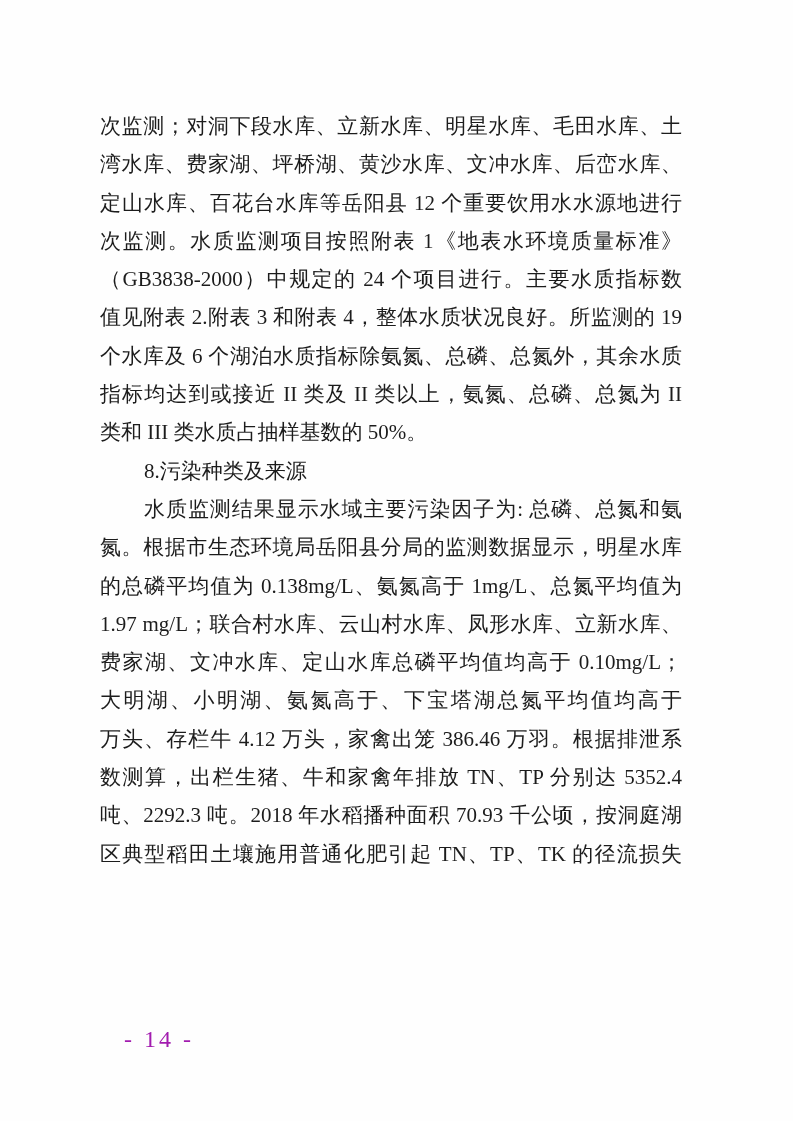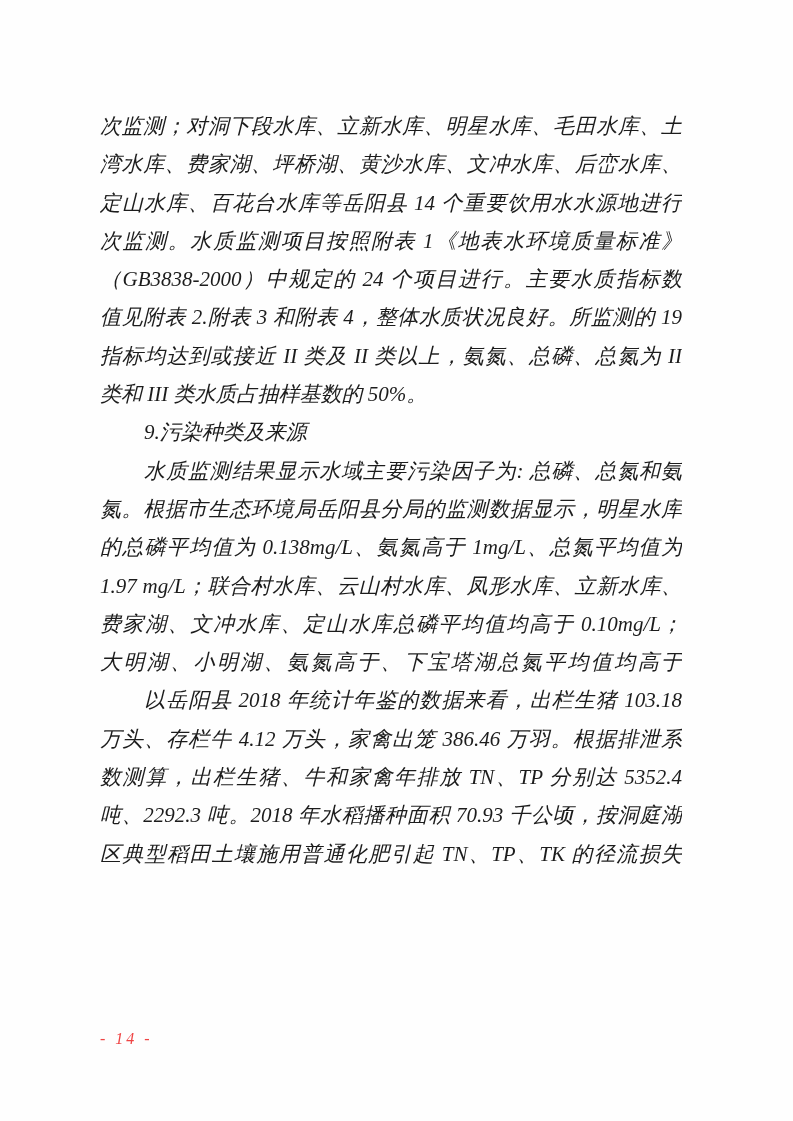--- a/index.html
+++ b/index.html
@@ -8,21 +8,20 @@
     background: #e9e9e9;
   }
   .page {
     position: relative;
     width: 793px;
     height: 1121px;
     background: #fefefe;
     overflow: hidden;
     font-family: "Liberation Serif", "DejaVu Serif", serif;
     color: #1c1c1c;
-    font-style: italic;
   }
   .text-block {
     position: absolute;
     left: 100px;
     top: 107px;
     width: 582px;
   }
   .line {
     font-size: 21px;
     line-height: 38.3px;
@@ -33,48 +32,48 @@
     text-justify: inter-ideograph;
   }
   .line.end {
     text-align-last: left;
   }
   .line.indent {
     text-indent: 44px;
   }
   .footer {
     position: absolute;
-    left: 100px;
+    left: 124px;
     top: 1029px;
-    font-size: 16px;
+    font-size: 24px;
     line-height: 20px;
     letter-spacing: 3px;
-    color: #ef4444;
+    color: #a21caf;
   }
 </style>
 </head>
 <body>
 
 <div class="page">
   <div class="text-block">
     <div class="line">次监测；对洞下段水库、立新水库、明星水库、毛田水库、土</div>
     <div class="line">湾水库、费家湖、坪桥湖、黄沙水库、文冲水库、后峦水库、</div>
-    <div class="line">定山水库、百花台水库等岳阳县 14 个重要饮用水水源地进行</div>
+    <div class="line">定山水库、百花台水库等岳阳县 12 个重要饮用水水源地进行</div>
     <div class="line">次监测。水质监测项目按照附表 1《地表水环境质量标准》</div>
     <div class="line">（GB3838-2000）中规定的 24 个项目进行。主要水质指标数</div>
     <div class="line">值见附表 2.附表 3 和附表 4，整体水质状况良好。所监测的 19</div>
+    <div class="line">个水库及 6 个湖泊水质指标除氨氮、总磷、总氮外，其余水质</div>
     <div class="line">指标均达到或接近 II 类及 II 类以上，氨氮、总磷、总氮为 II</div>
     <div class="line end">类和 III 类水质占抽样基数的 50%。</div>
-    <div class="line end indent">9.污染种类及来源</div>
+    <div class="line end indent">8.污染种类及来源</div>
     <div class="line indent">水质监测结果显示水域主要污染因子为: 总磷、总氮和氨</div>
     <div class="line">氮。根据市生态环境局岳阳县分局的监测数据显示，明星水库</div>
     <div class="line">的总磷平均值为 0.138mg/L、氨氮高于 1mg/L、总氮平均值为</div>
     <div class="line">1.97 mg/L；联合村水库、云山村水库、凤形水库、立新水库、</div>
     <div class="line">费家湖、文冲水库、定山水库总磷平均值均高于 0.10mg/L；</div>
     <div class="line">大明湖、小明湖、氨氮高于、下宝塔湖总氮平均值均高于</div>
-    <div class="line indent">以岳阳县 2018 年统计年鉴的数据来看，出栏生猪 103.18</div>
     <div class="line">万头、存栏牛 4.12 万头，家禽出笼 386.46 万羽。根据排泄系</div>
     <div class="line">数测算，出栏生猪、牛和家禽年排放 TN、TP 分别达 5352.4</div>
     <div class="line">吨、2292.3 吨。2018 年水稻播种面积 70.93 千公顷，按洞庭湖</div>
     <div class="line">区典型稻田土壤施用普通化肥引起 TN、TP、TK 的径流损失</div>
   </div>
   <div class="footer">- 14 -</div>
 </div>
 
 </body></html>

